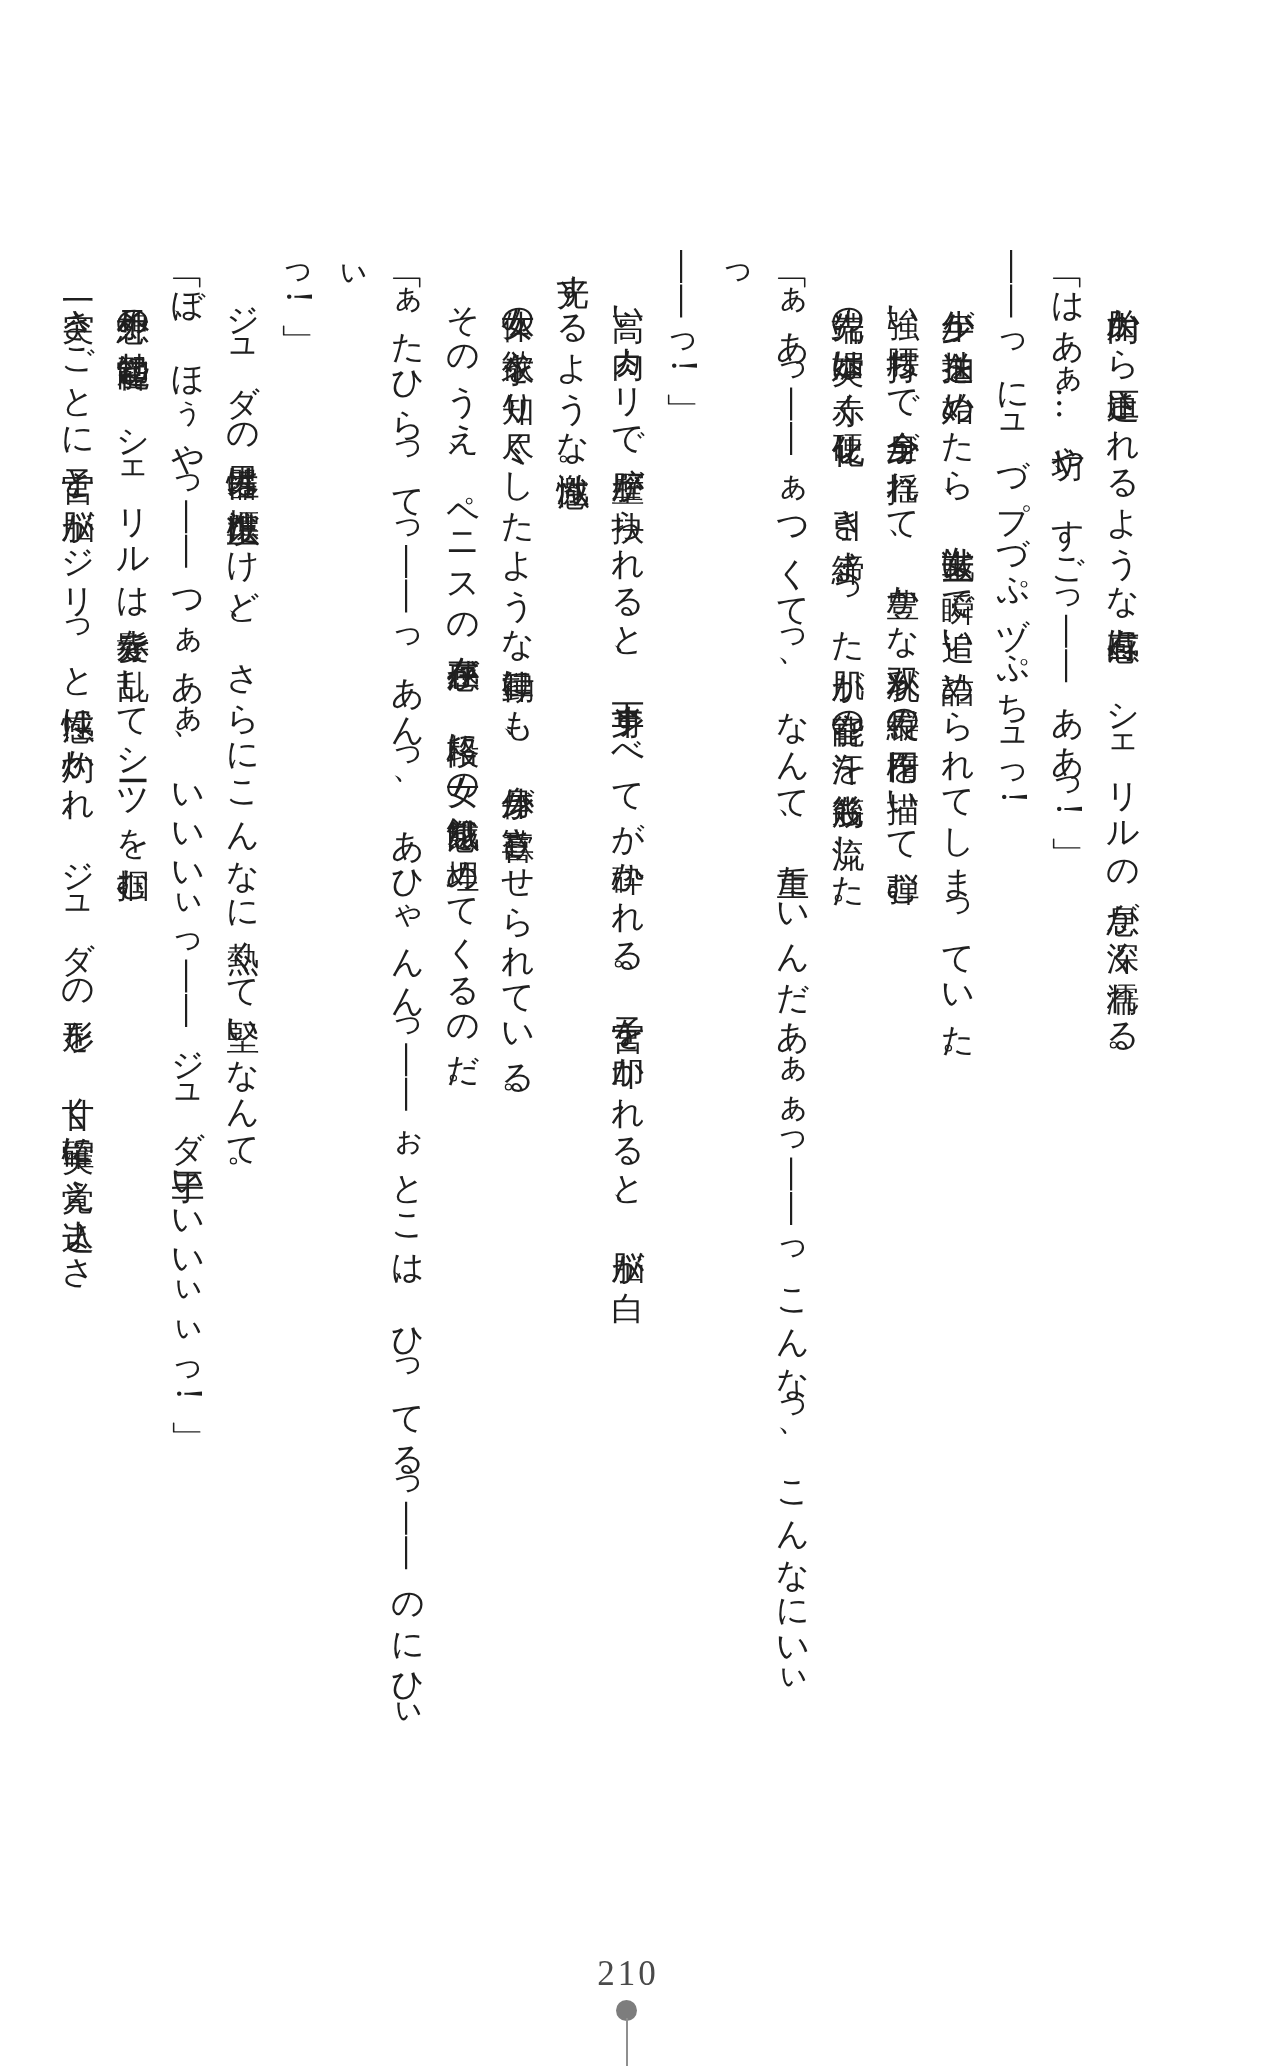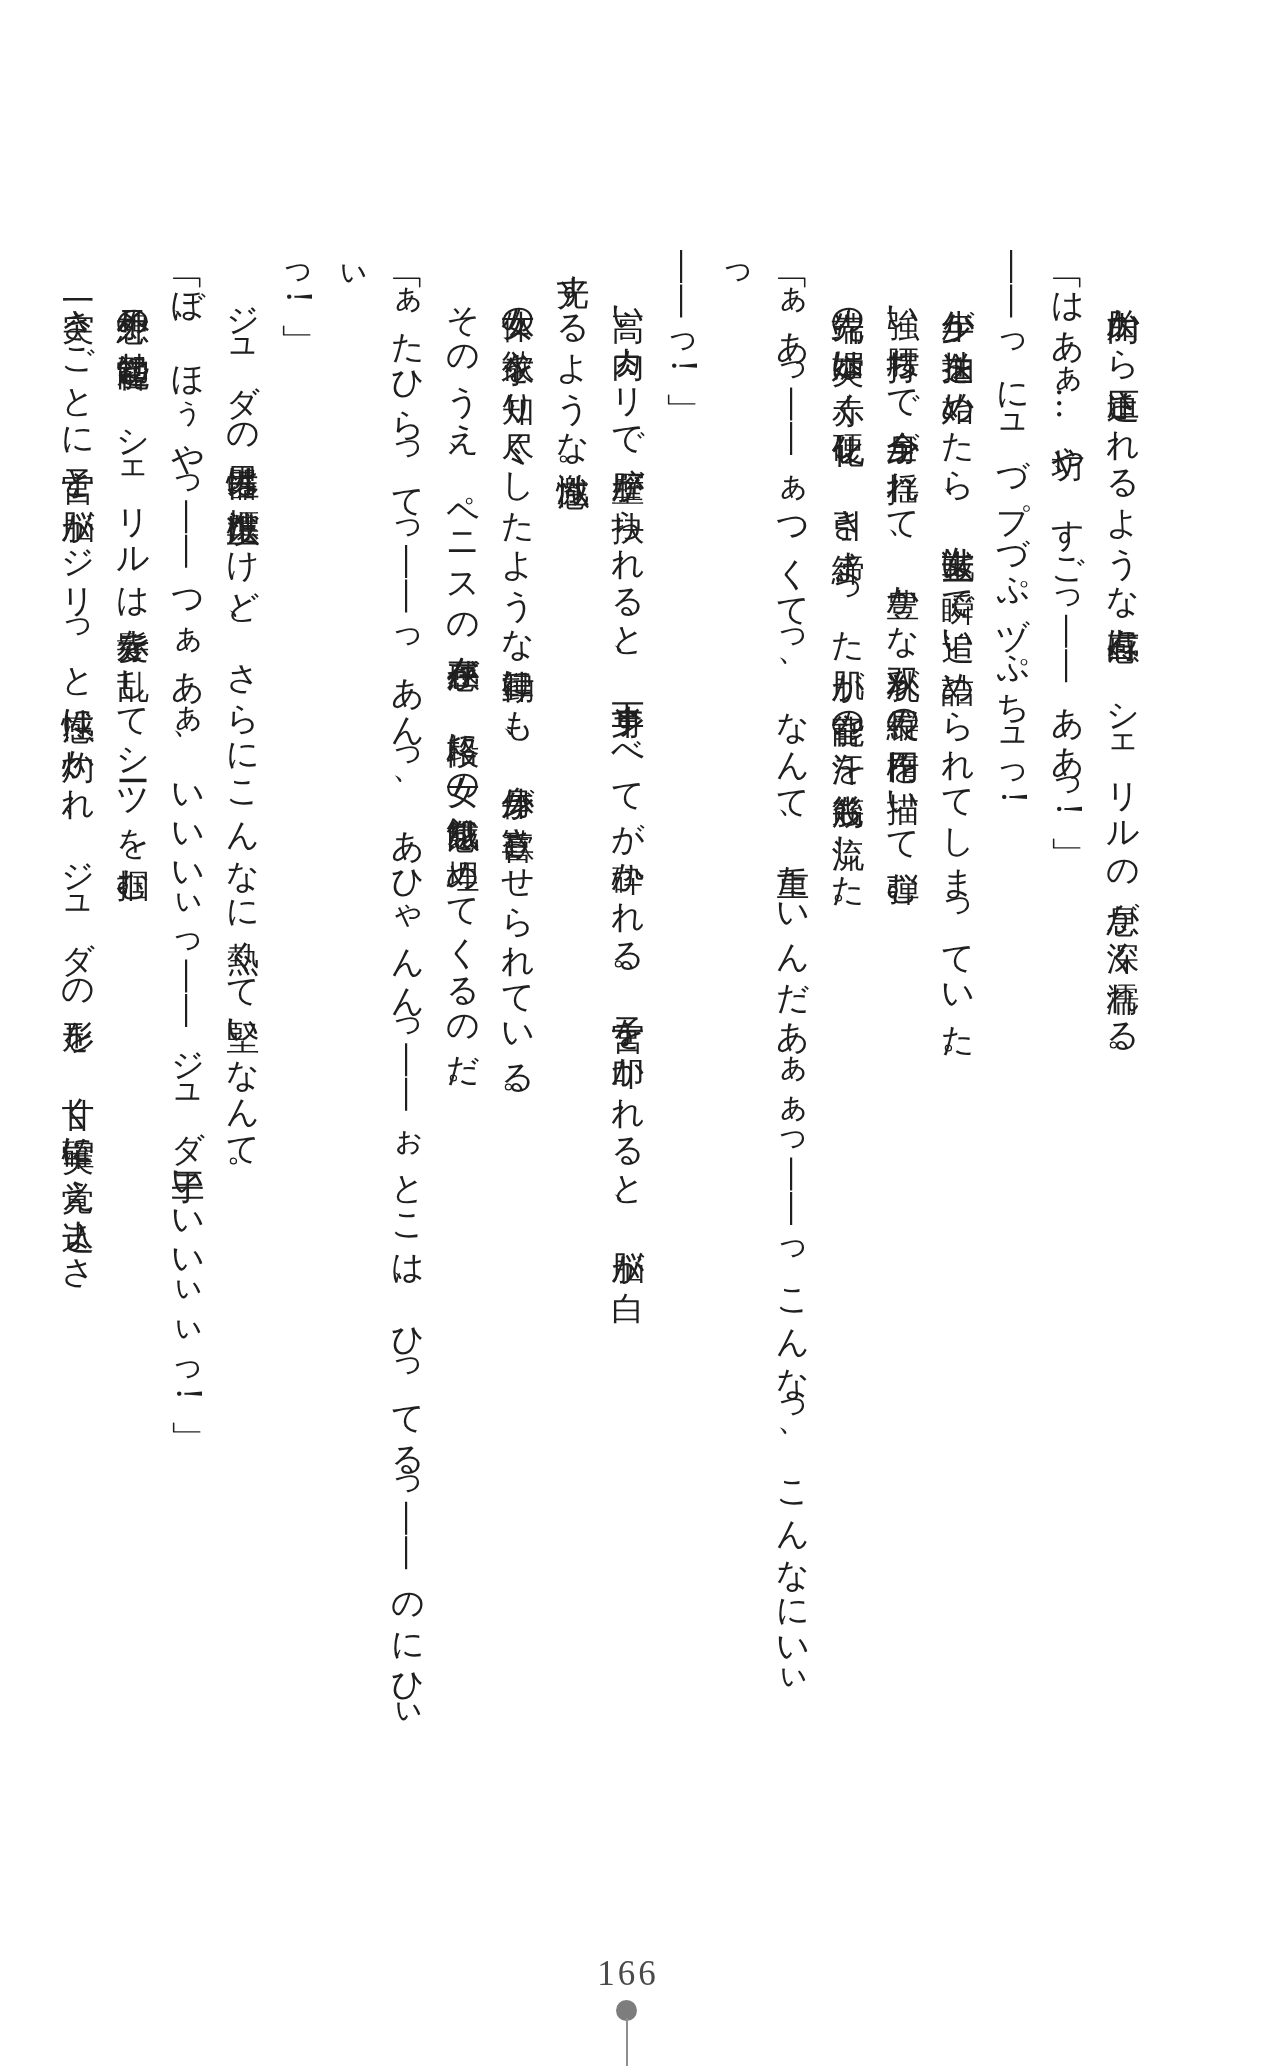--- a/index.html
+++ b/index.html
@@ -85,17 +85,17 @@
     <p class="col narration">女体の欲求を知り尽くしたような律動にも、身体が歓喜させられている。</p>
     <p class="col narration">そのうえ、ペニスの存在感が、格段に女の飢餓感を埋めてくるのだ。</p>
     <p class="col dialogue">「ぁたひらってっ――っあんっ、あひゃんんっ――ぉとこは、ひってるっ――のにひぃぃ</p>
     <p class="col continuation">っ!」</p>
     <p class="col narration">ジュダの男性器は標準以上だけど、さらにこんなに熱くて堅いなんて。</p>
     <p class="col dialogue">「ぼ、ほぅやっ――つぁあぁ、いいいぃっ――ジュダ王子いいいぃぃっ!」</p>
     <p class="col narration">予想外の勃起官能に、シェリルは赤髪を乱してシーツを掴む。</p>
     <p class="col narration">一突きごとに子宮と脳がジリっと性感に灼かれ、ジュダの形を、甘く確実に覚え込まさ</p>
   </div>
 
-  <div class="page-number">166</div>
+  <div class="page-number">210</div>
   <div class="marker-circle"></div>
   <div class="marker-line"></div>
 
 </div>
 
 </body></html>

